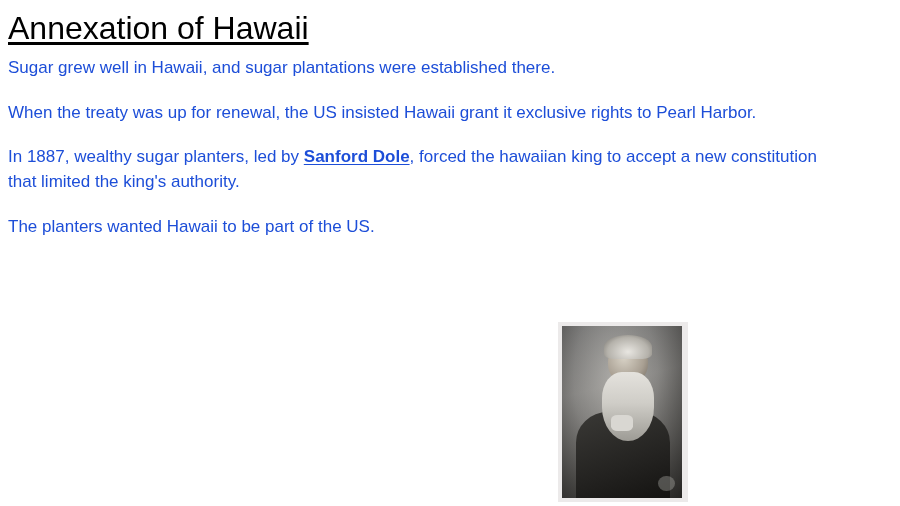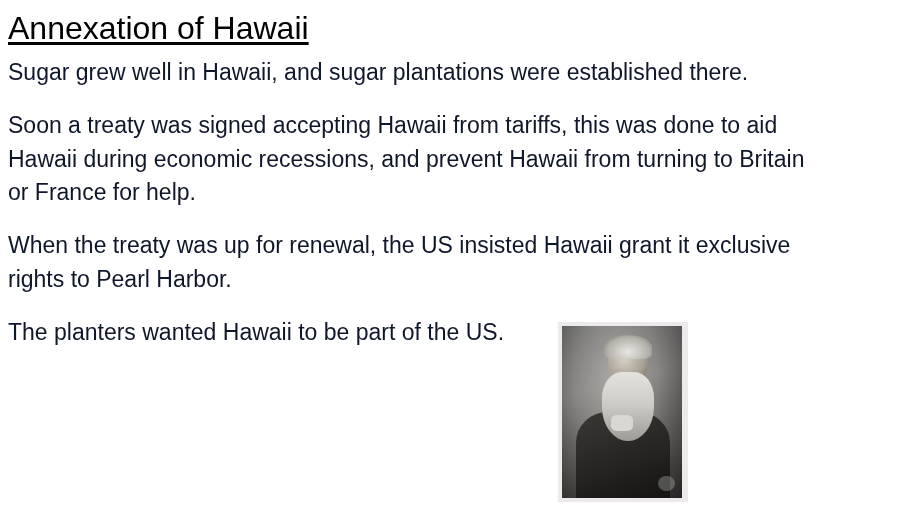--- a/index.html
+++ b/index.html
@@ -32,23 +32,23 @@
     color: #000000;
     white-space: nowrap;
   }
   .body-block {
     position: absolute;
     left: 8px;
     top: 56px;
     width: 830px;
   }
   .para {
-    font-size: 23px;
+    font-size: 17px;
     line-height: 1.45;
-    color: #0f172a;
+    color: #1d4ed8;
     margin: 0 0 20px 0;
   }
   .para:last-child {
     margin-bottom: 12px;
   }
   .para .strong {
     font-weight: bold;
     text-decoration: underline;
     text-underline-offset: 2px;
   }
@@ -148,24 +148,24 @@
 <body>
 
 <div class="slide">
 
   <div class="title">Annexation of Hawaii</div>
 
   <div class="body-block">
 
     <p class="para p1">Sugar grew well in Hawaii, and sugar plantations were established there.</p>
 
-    <p class="para p2">Soon a treaty was signed accepting Hawaii from tariffs, this was done to aid Hawaii during economic recessions, and prevent Hawaii from turning to Britain or France for help.</p>
 
     <p class="para p3">When the treaty was up for renewal, the US insisted Hawaii grant it exclusive rights to Pearl Harbor.</p>
 
+    <p class="para p4"><span>In 1887, wealthy sugar planters, led by </span><span class="strong">Sanford Dole</span><span>, forced the hawaiian king to accept a new constitution  that limited the king's authority.</span></p>
 
     <p class="para p5">The planters wanted Hawaii to be part of the US.</p>
 
   </div>
 
   <div class="photo-frame">
     <div class="photo">
       <div class="ph-body"></div>
       <div class="ph-head"></div>
       <div class="ph-hair"></div>

